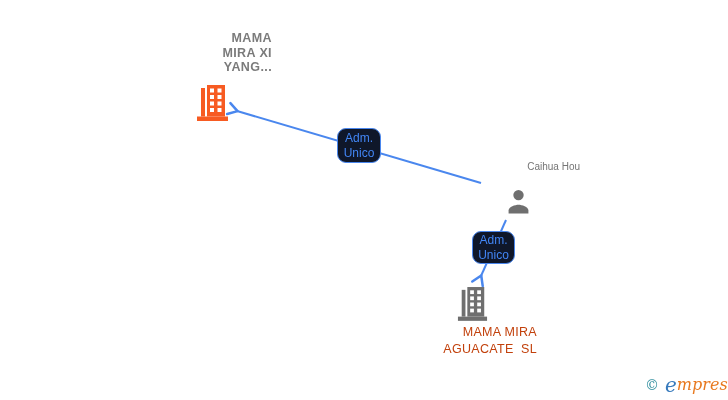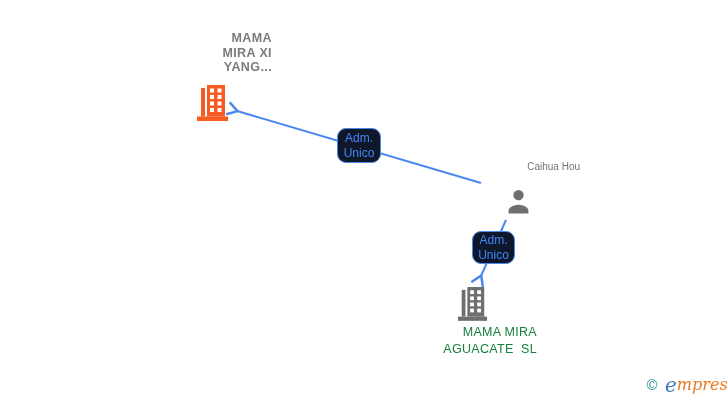--- a/index.html
+++ b/index.html
@@ -27,21 +27,21 @@
     left: 152px; top: 31px; width: 120px;
     font-size: 12.5px; font-weight: bold;
     line-height: 14.5px; letter-spacing: 0.4px; color: #7b7b7b;
   }
   .entity-name--person {
     left: 456px; top: 159px; width: 124px;
     font-size: 10px; line-height: 15px; color: #757575;
   }
   .entity-name--company-bottom {
     left: 409px; top: 324px; width: 128px;
-    font-size: 12.5px; line-height: 16.5px; letter-spacing: 0.3px; color: #15803d;
+    font-size: 12.5px; line-height: 16.5px; letter-spacing: 0.3px; color: #c2410c;
   }
   .entity-icon { position: absolute; display: block; }
   .entity-icon--building-top { left: 196px; top: 83px; }
   .entity-icon--person { left: 504px; top: 187px; }
   .entity-icon--building-bottom { left: 457px; top: 284px; }
   .relation-label {
     position: absolute;
     box-sizing: border-box;
     background: #0f172a;
     border: 1.5px solid #4a87ee;

